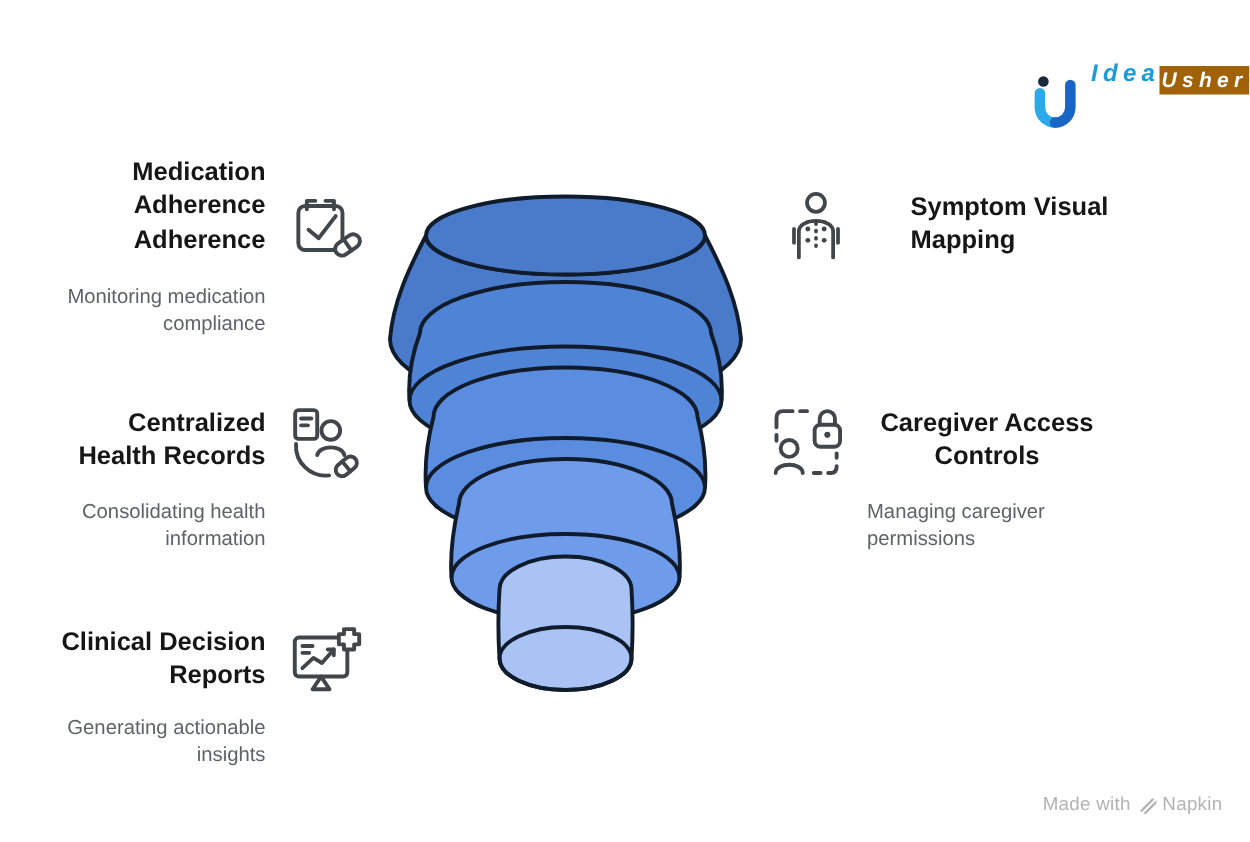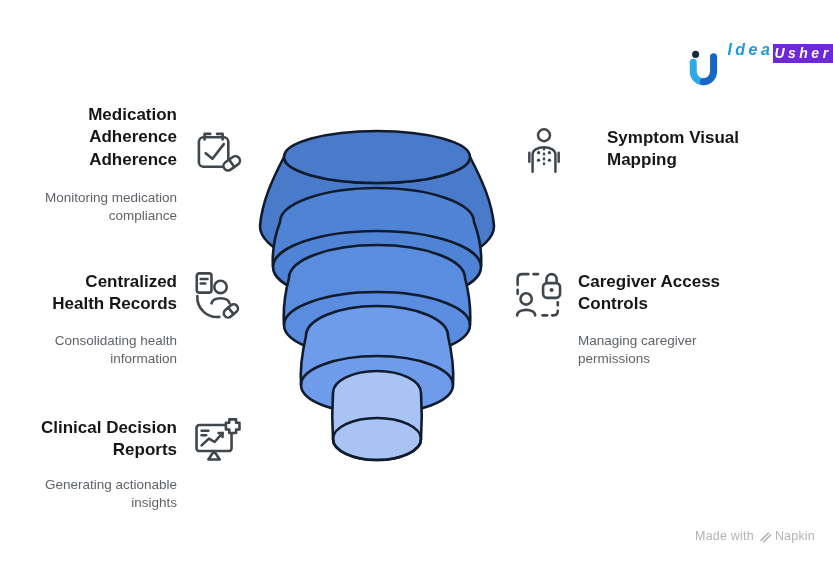--- a/index.html
+++ b/index.html
@@ -19,21 +19,21 @@
 
   
   #funnel{position:absolute;left:250px;top:118px;}
   #funnel path,#funnel ellipse{stroke:#101c2c;stroke-width:2.6;stroke-linejoin:round;}
   .ring{fill:none;}
 
   
   #logo{position:absolute;left:687px;top:42px;display:flex;gap:6px;align-items:flex-start;}
   #logo-text{display:flex;align-items:flex-start;}
   #logo-idea{color:#1c9bd8;font-weight:700;font-style:italic;font-size:16px;letter-spacing:3.5px;line-height:1;}
-  #logo-usher{background:#6d28d9;color:#ffffff;font-weight:700;font-style:italic;font-size:14px;
+  #logo-usher{background:#a16207;color:#ffffff;font-weight:700;font-style:italic;font-size:14px;
               letter-spacing:3.5px;line-height:1.2;padding:1px 1px;margin-top:2px;}
   #logo-tagline{font-size:6px;letter-spacing:1.2px;color:#44525f;margin-top:3px;font-weight:700;}
 
   
   #footer{position:absolute;right:18px;bottom:18px;display:flex;align-items:center;gap:4px;
           color:#b3b3b3;font-size:12.5px;letter-spacing:0.2px;}
 </style>
 </head>
 <body>
 
@@ -121,21 +121,21 @@
       <path class="ic" d="M 30.5 13.5 V 10 A 4.5 4.5 0 0 1 39.5 10 V 13.5"></path>
       <rect class="ic ic-knock" x="27.5" y="13.5" width="15" height="13" rx="3.5"></rect>
       <circle class="ic-fill" cx="35" cy="19.5" r="1.8"></circle>
       <circle class="ic" cx="12.5" cy="27.5" r="5"></circle>
       <path class="ic" d="M 4.5 42 C 5 35.5 20 35.5 20.5 42"></path>
       <path class="ic" d="M 27 42 H 31"></path>
       <path class="ic" d="M 35.5 42 H 37 Q 40.5 42 40.5 38"></path>
       <path class="ic" d="M 40.5 33 V 30.5"></path>
     </svg>
   </div>
-  <div class="item-title align-l" style="left:578px;top:271px;width:160px;">Caregiver Access Controls</div>
+  <div class="item-title align-l" style="left:578px;top:271px;width:160px;text-align:center;">Caregiver Access Controls</div>
   <div class="item-desc align-l" style="left:578px;top:332px;width:150px;">Managing caregiver permissions</div>
 
   <div id="logo">
     <svg width="44" height="56" viewBox="0 0 44 56">
       <circle cx="11" cy="8" r="4.5" fill="#17293d"></circle>
       <path d="M 8 18 V 30 A 13 13 0 0 0 21 43" stroke="#2ba9e8" stroke-width="9" fill="none" stroke-linecap="round"></path>
       <path d="M 34 11 V 30 A 13 13 0 0 1 21 43" stroke="#1766c5" stroke-width="9" fill="none" stroke-linecap="round"></path>
     </svg>
     <div id="logo-text">
       <span id="logo-idea">Idea</span>

